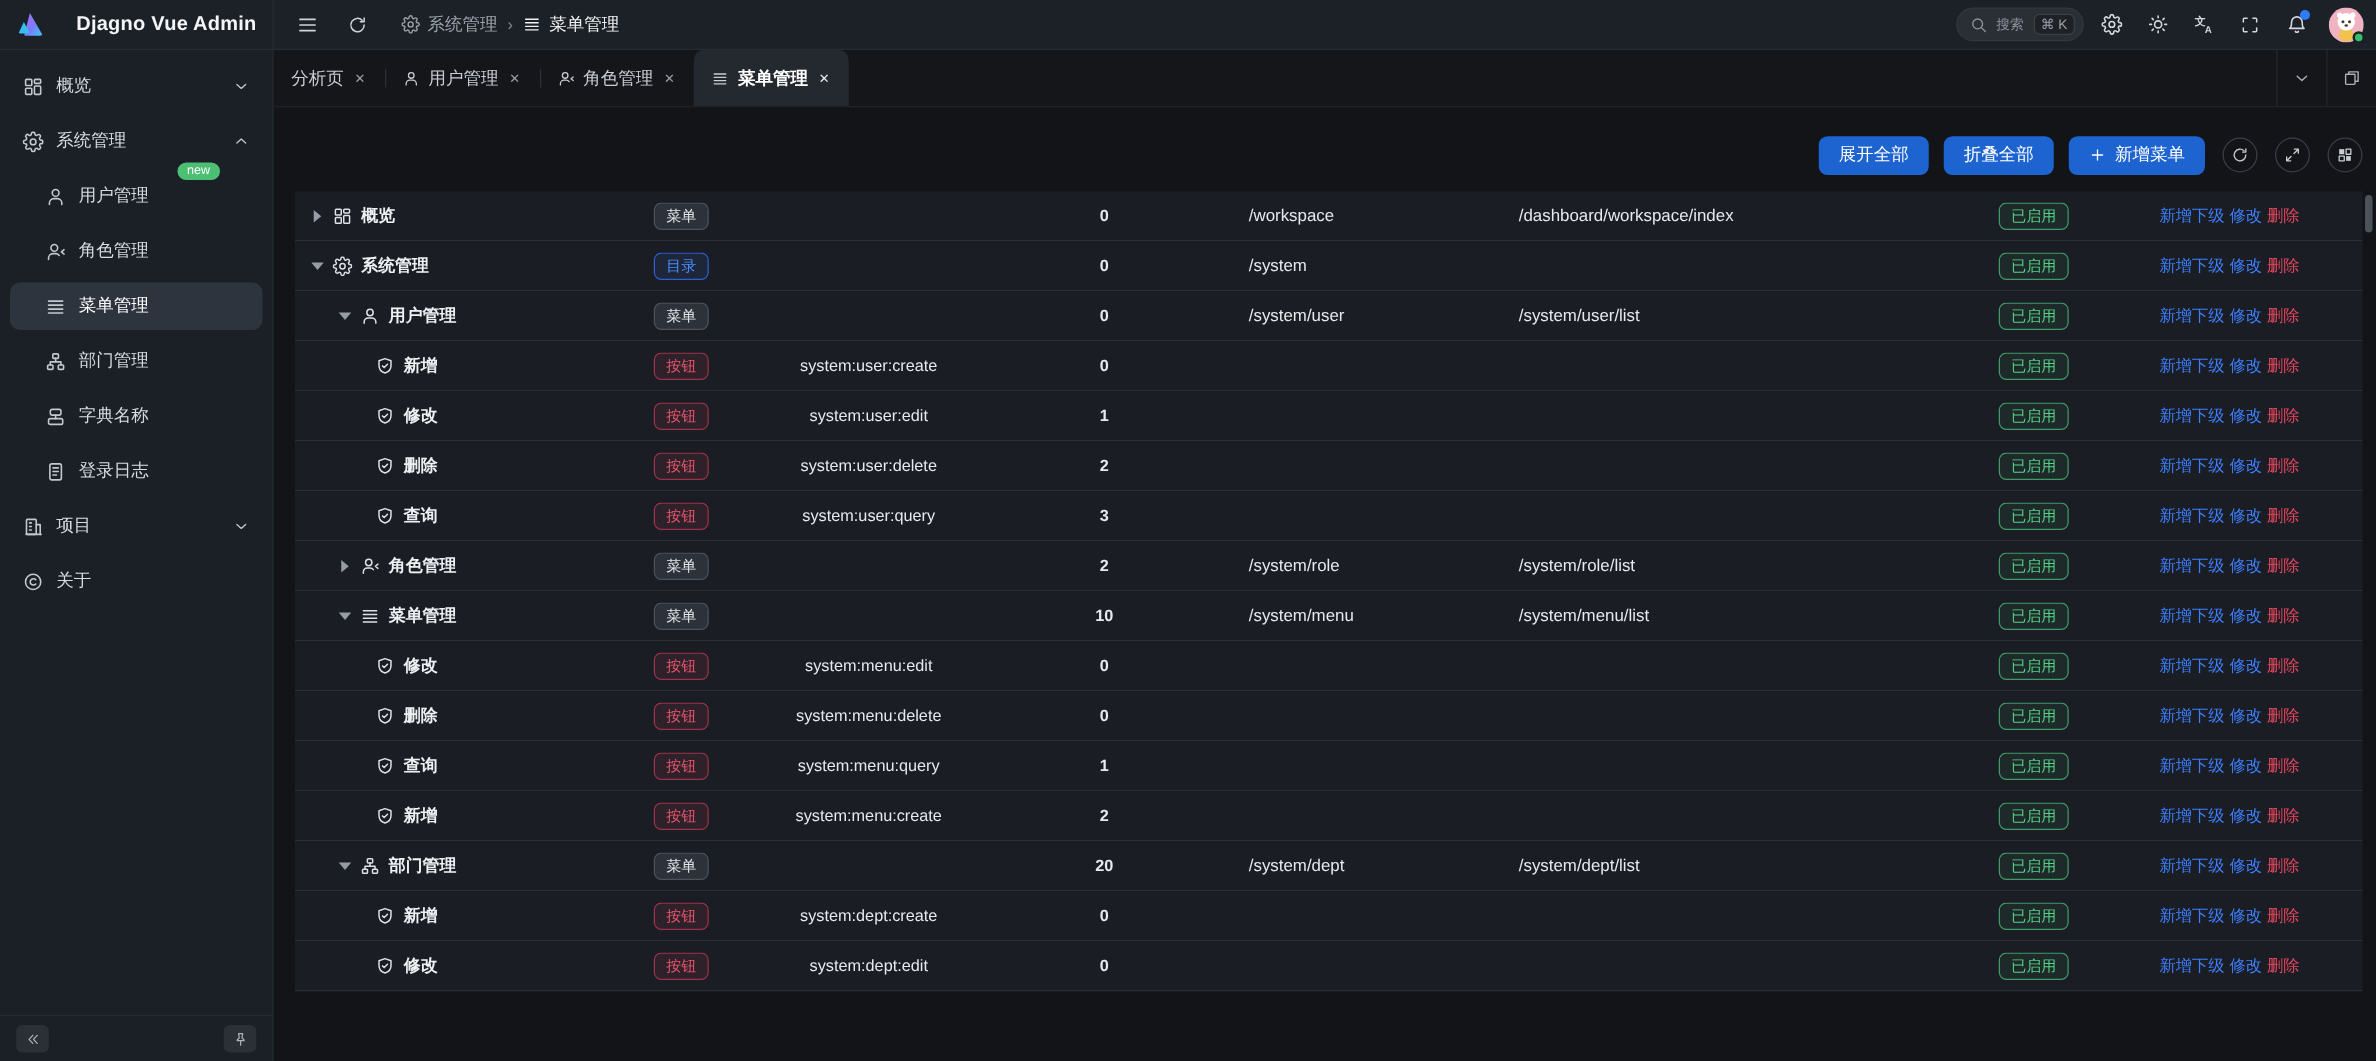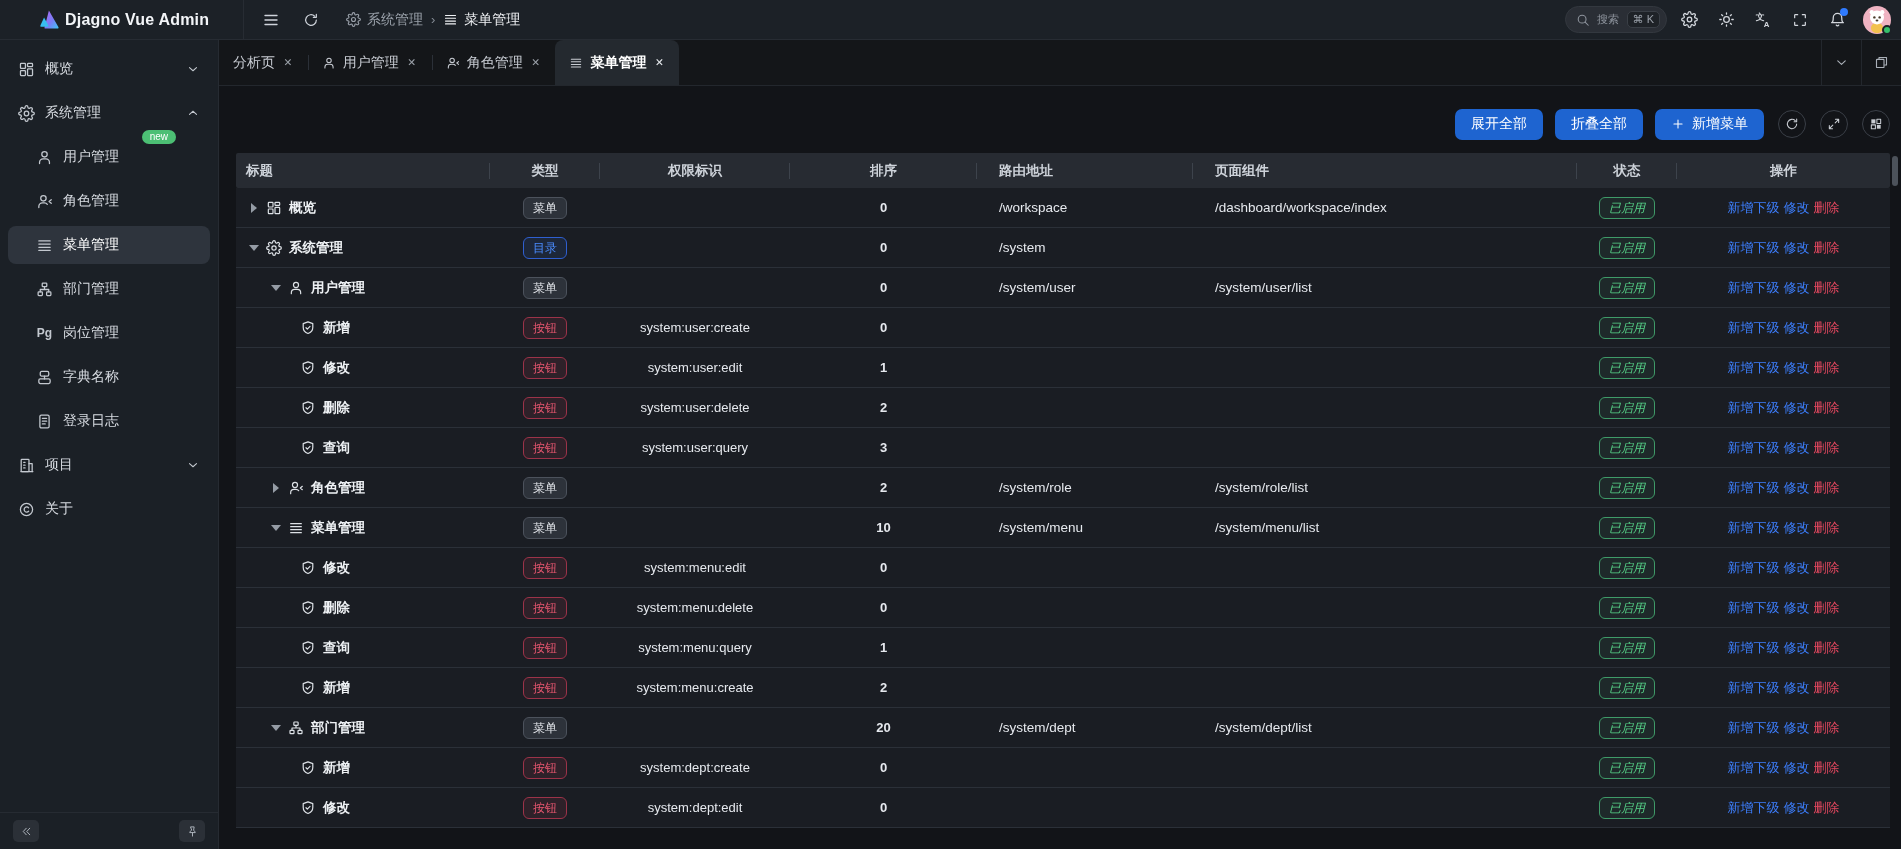--- a/index.html
+++ b/index.html
@@ -11,21 +11,21 @@
   }
   .icn { display:inline-flex; align-items:center; justify-content:center; flex:0 0 auto; }
   .icn svg { display:block; }
 
   
   .header {
     position:absolute; top:0; left:0; right:0; height:40px;
     background:#1c2127; display:flex; align-items:center;
     border-bottom:1px solid #272c33; z-index:5;
   }
-  .h-left { width:219px; height:100%; display:flex; align-items:center; gap:2px; padding-left:12px; border-right:1px solid #272c33;margin-left:25px; }
+  .h-left { width:219px; height:100%; display:flex; align-items:center; gap:23px; padding-left:12px; border-right:1px solid #272c33; }
   .h-title { font-weight:bold; font-size:16px; color:#f3f5f8; letter-spacing:.2px; white-space:nowrap; }
   .h-mid { display:flex; align-items:center; gap:10px; padding-left:12px; flex:1; }
   .hbtn { width:30px; height:30px; border-radius:6px; display:flex; align-items:center; justify-content:center; color:#cfd4db; cursor:pointer; background:transparent; border:none; }
   .crumbs { display:flex; align-items:center; gap:8px; margin-left:10px; }
   .crumb { display:flex; align-items:center; gap:6px; font-size:14px; }
   .crumb.dim { color:#9aa1aa; }
   .crumb.cur { color:#f0f2f5; }
   .crumb-sep { color:#858c96; font-size:13px; }
   .h-right { display:flex; align-items:center; gap:7px; padding-right:10px; }
   .search-pill {
@@ -87,21 +87,21 @@
   .caret { width:16px; display:inline-flex; justify-content:center; margin-right:4px; cursor:pointer; flex:0 0 16px; }
   .caret i { display:block; width:0; height:0; }
   .caret.down i { border-left:5px solid transparent; border-right:5px solid transparent; border-top:6px solid #959ca5; }
   .caret.right i { border-top:5px solid transparent; border-bottom:5px solid transparent; border-left:6px solid #959ca5; }
   .row-icn { color:#dde1e6; margin-right:7px; }
   .row-title { font-weight:600; font-size:13.5px; color:#eef1f4; }
   .tag { display:inline-block; font-size:12px; line-height:1; padding:4px 9px; border-radius:6px; border:1px solid transparent; }
   .tag-menu { color:#e2e5ea; border-color:#4c525c; background:#2d323a; }
   .tag-dir { color:#4a8cff; border-color:#2f5fd0; background:rgba(58,125,255,0.10); }
   .tag-btn { color:#e8566f; border-color:#9c3349; background:rgba(226,70,100,0.10); }
-  .tag-status { color:var(--success); border-color:#3f9a68; background:rgba(85,209,135,0.07);font-style:italic; }
+  .tag-status { color:var(--success); border-color:#3f9a68; background:rgba(85,209,135,0.07); }
   .acts { display:flex; align-items:center; justify-content:center; gap:4px; }
   .alink { font-size:13px; cursor:pointer; color:var(--link); white-space:nowrap; }
   .alink.danger { color:var(--danger); }
   .vscroll { position:absolute; right:-8px; top:3px; width:6px; height:30px; border-radius:3px; background:#4c525a; }
 </style>
 </head>
 <body>
 
 <div class="header">
   <div class="h-left">
@@ -289,24 +289,20 @@
           <svg width="17" height="17" viewBox="0 0 24 24" fill="none" stroke="currentColor" stroke-width="1.8" stroke-linecap="round" stroke-linejoin="round">
             <rect x="8.8" y="3" width="6.4" height="5" rx="1"></rect>
             <rect x="3" y="15.5" width="6" height="5" rx="1"></rect>
             <rect x="15" y="15.5" width="6" height="5" rx="1"></rect>
             <path d="M12 8v4M6 15.5V12h12v3.5"></path>
           </svg>
         </span>
         <span class="lbl">部门管理</span>
       </div>
       <div class="s-item child">
-        <span class="txt-icn">Pg</span>
-        <span class="lbl">岗位管理</span>
-      </div>
-      <div class="s-item child">
         <span class="icn">
           <svg width="17" height="17" viewBox="0 0 24 24" fill="none" stroke="currentColor" stroke-width="1.8" stroke-linecap="round" stroke-linejoin="round">
             <rect x="6" y="3.5" width="12" height="6.5" rx="2"></rect>
             <rect x="4" y="14" width="16" height="6.5" rx="2"></rect>
             <path d="M12 10v4"></path>
           </svg>
         </span>
         <span class="lbl">字典名称</span>
       </div>
       <div class="s-item child">
@@ -456,30 +452,20 @@
               <rect x="4" y="4" width="7" height="7" fill="currentColor" stroke="none"></rect>
               <rect x="13.5" y="4" width="6.5" height="7"></rect>
               <rect x="4" y="13.5" width="7" height="6.5"></rect>
               <rect x="13.5" y="13.5" width="6.5" height="6.5" fill="currentColor" stroke="none"></rect>
             </svg>
           </span>
         </button>
     </div>
 
     <div class="table">
-      <div class="t-head" id="t-head">
-          <div class="th al">标题</div>
-          <div class="th ">类型</div>
-          <div class="th ">权限标识</div>
-          <div class="th ">排序</div>
-          <div class="th al2">路由地址</div>
-          <div class="th al2">页面组件</div>
-          <div class="th ">状态</div>
-          <div class="th ">操作</div>
-        </div>
       <div id="t-body">
           <div class="t-row">
             <div class="td al" style="padding-left: 10px;">
               <span class="caret right">
                 <i></i>
               </span>
               <span class="icn row-icn">
                 <svg width="16" height="16" viewBox="0 0 24 24" fill="none" stroke="currentColor" stroke-width="1.8" stroke-linecap="round" stroke-linejoin="round">
                   <rect x="3.5" y="3.5" width="7" height="7" rx="1"></rect>
                   <rect x="13.5" y="3.5" width="7" height="4.5" rx="1"></rect>

